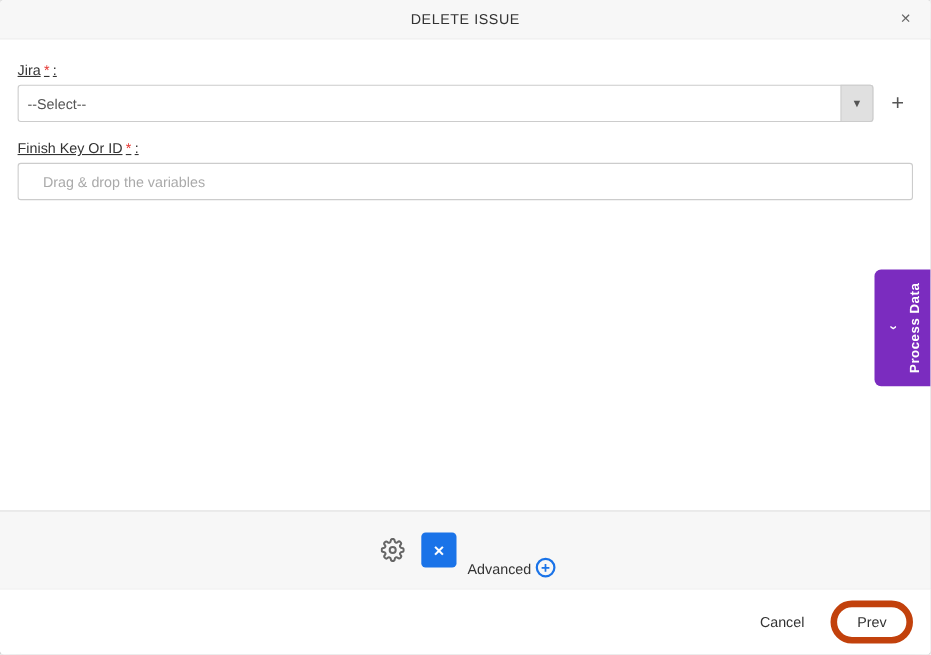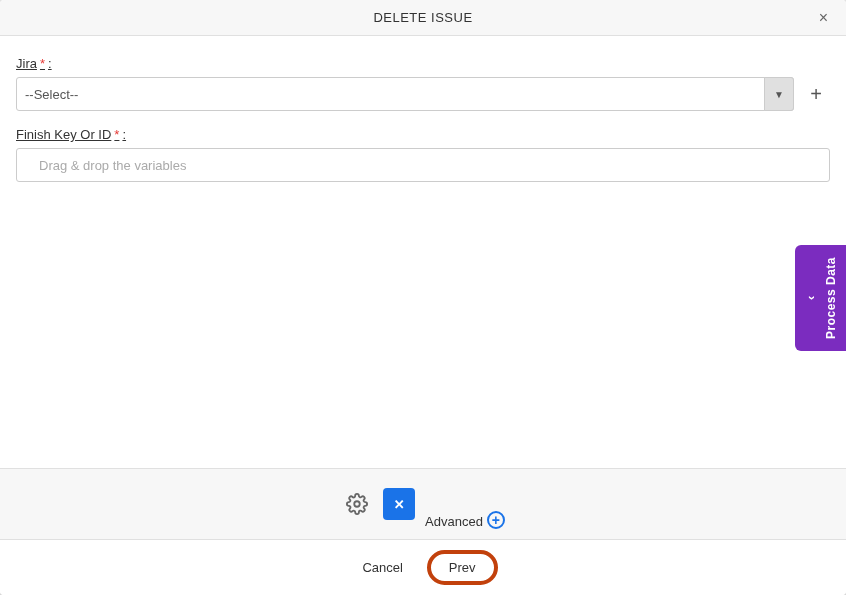--- a/index.html
+++ b/index.html
@@ -220,35 +220,35 @@
       cursor: pointer;
       font-weight: 700;
       line-height: 1;
     }
     .modal-action-footer {
       padding: 10px 16px;
       border-top: 1px solid #e0e0e0;
       background: #fff;
       display: flex;
       align-items: center;
-      justify-content: center;
+      justify-content: flex-end;
       gap: 10px;
       border-radius: 0 0 4px 4px;
     }
     .btn-cancel {
       background: none;
       border: none;
       cursor: pointer;
       font-size: 13px;
       color: #333;
       padding: 6px 14px;
     }
     .btn-prev {
       background: #fff;
-      border: 4px solid #c2410c;
+      border: 6px solid #c2410c;
       border-radius: 20px;
       cursor: pointer;
       font-size: 13px;
       color: #333;
       padding: 6px 18px;
     }
     .btn-finish {
       background: #1a73e8;
       border: none;
       border-radius: 20px;

